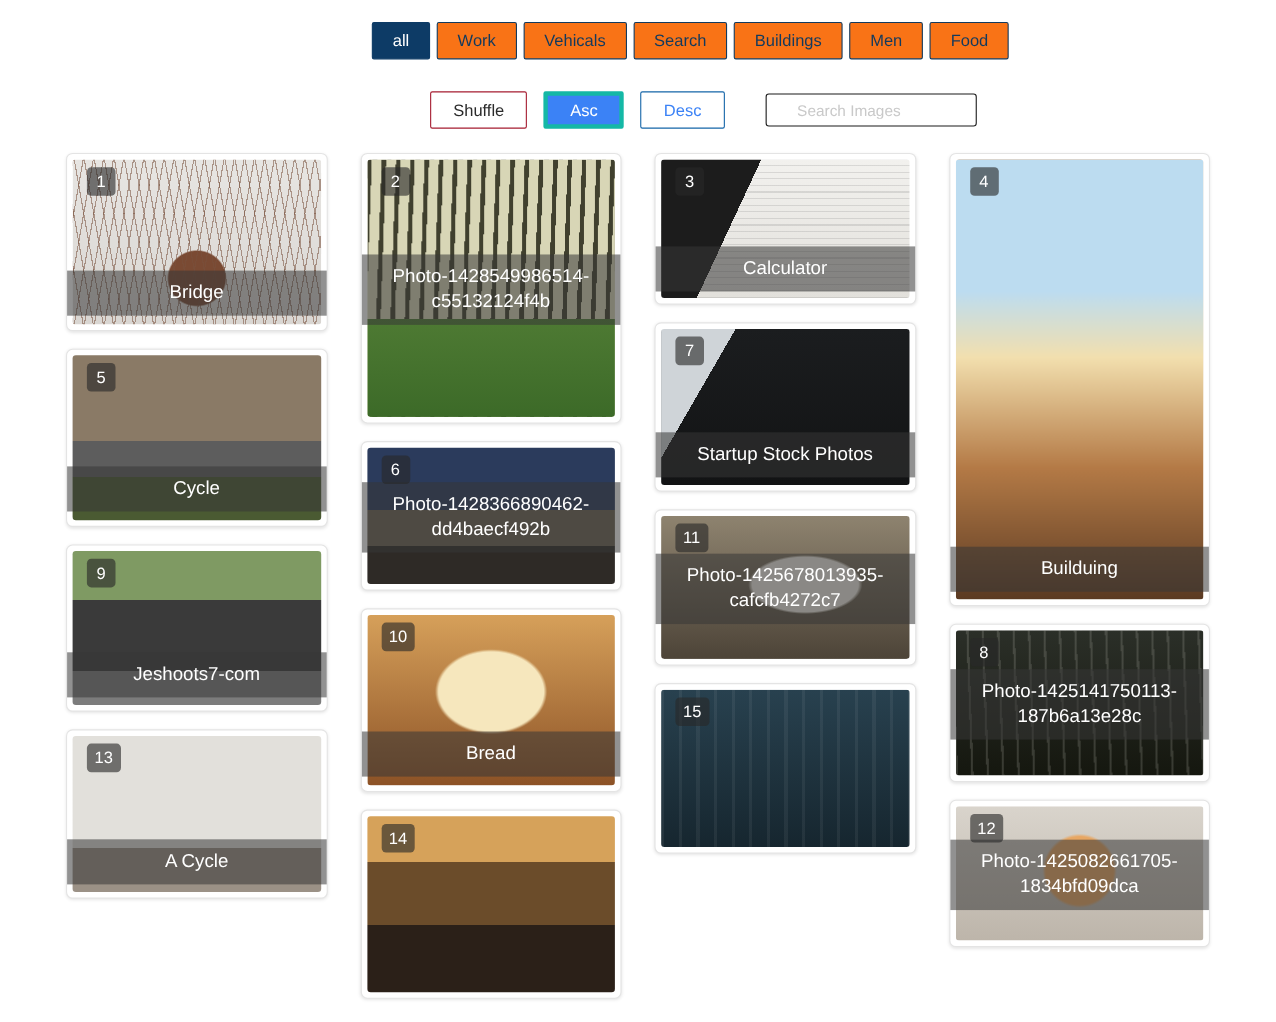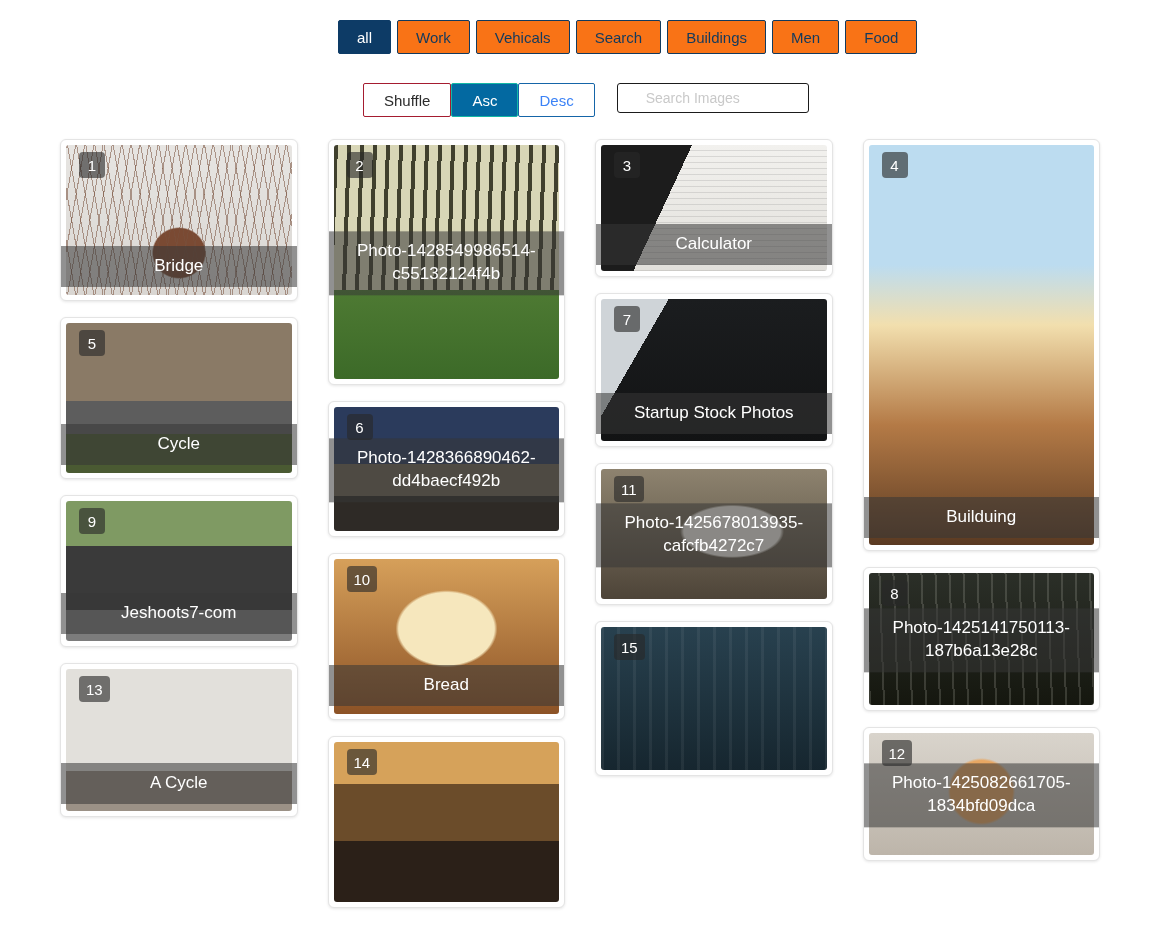--- a/index.html
+++ b/index.html
@@ -49,23 +49,25 @@
 
   .filter-btn.active {
     background: #0d3b66;
     border-color: #0d3b66;
     color: #ffffff;
   }
 
   
   .control-bar {
     display: flex;
+    align-items: center;
     padding-top: 29px;
     padding-left: 363px;
-    gap: 0;
+    gap: 15px;
+    margin-left: 28px;
   }
 
   .sort-btn {
     background: #ffffff;
     font-size: 15px;
     font-family: "Liberation Sans", sans-serif;
     line-height: 1;
     padding: 10px 20px;
     border-radius: 2px;
     cursor: pointer;
@@ -76,22 +78,22 @@
     align-items: center;
     justify-content: center;
   }
 
   .sort-shuffle {
     border: 1px solid #a51c30;
     color: #2b2b2b;
   }
 
   .sort-asc {
-    border: 1px solid #14b8a6;
-    background: #0369a1;
+    border: 4px solid #14b8a6;
+    background: #3b82f6;
     color: #ffffff;
   }
 
   .sort-desc {
     border: 1px solid #1565a8;
     color: #3b82f6;
   }
 
   .search-wrap {
     margin-left: 22px;

